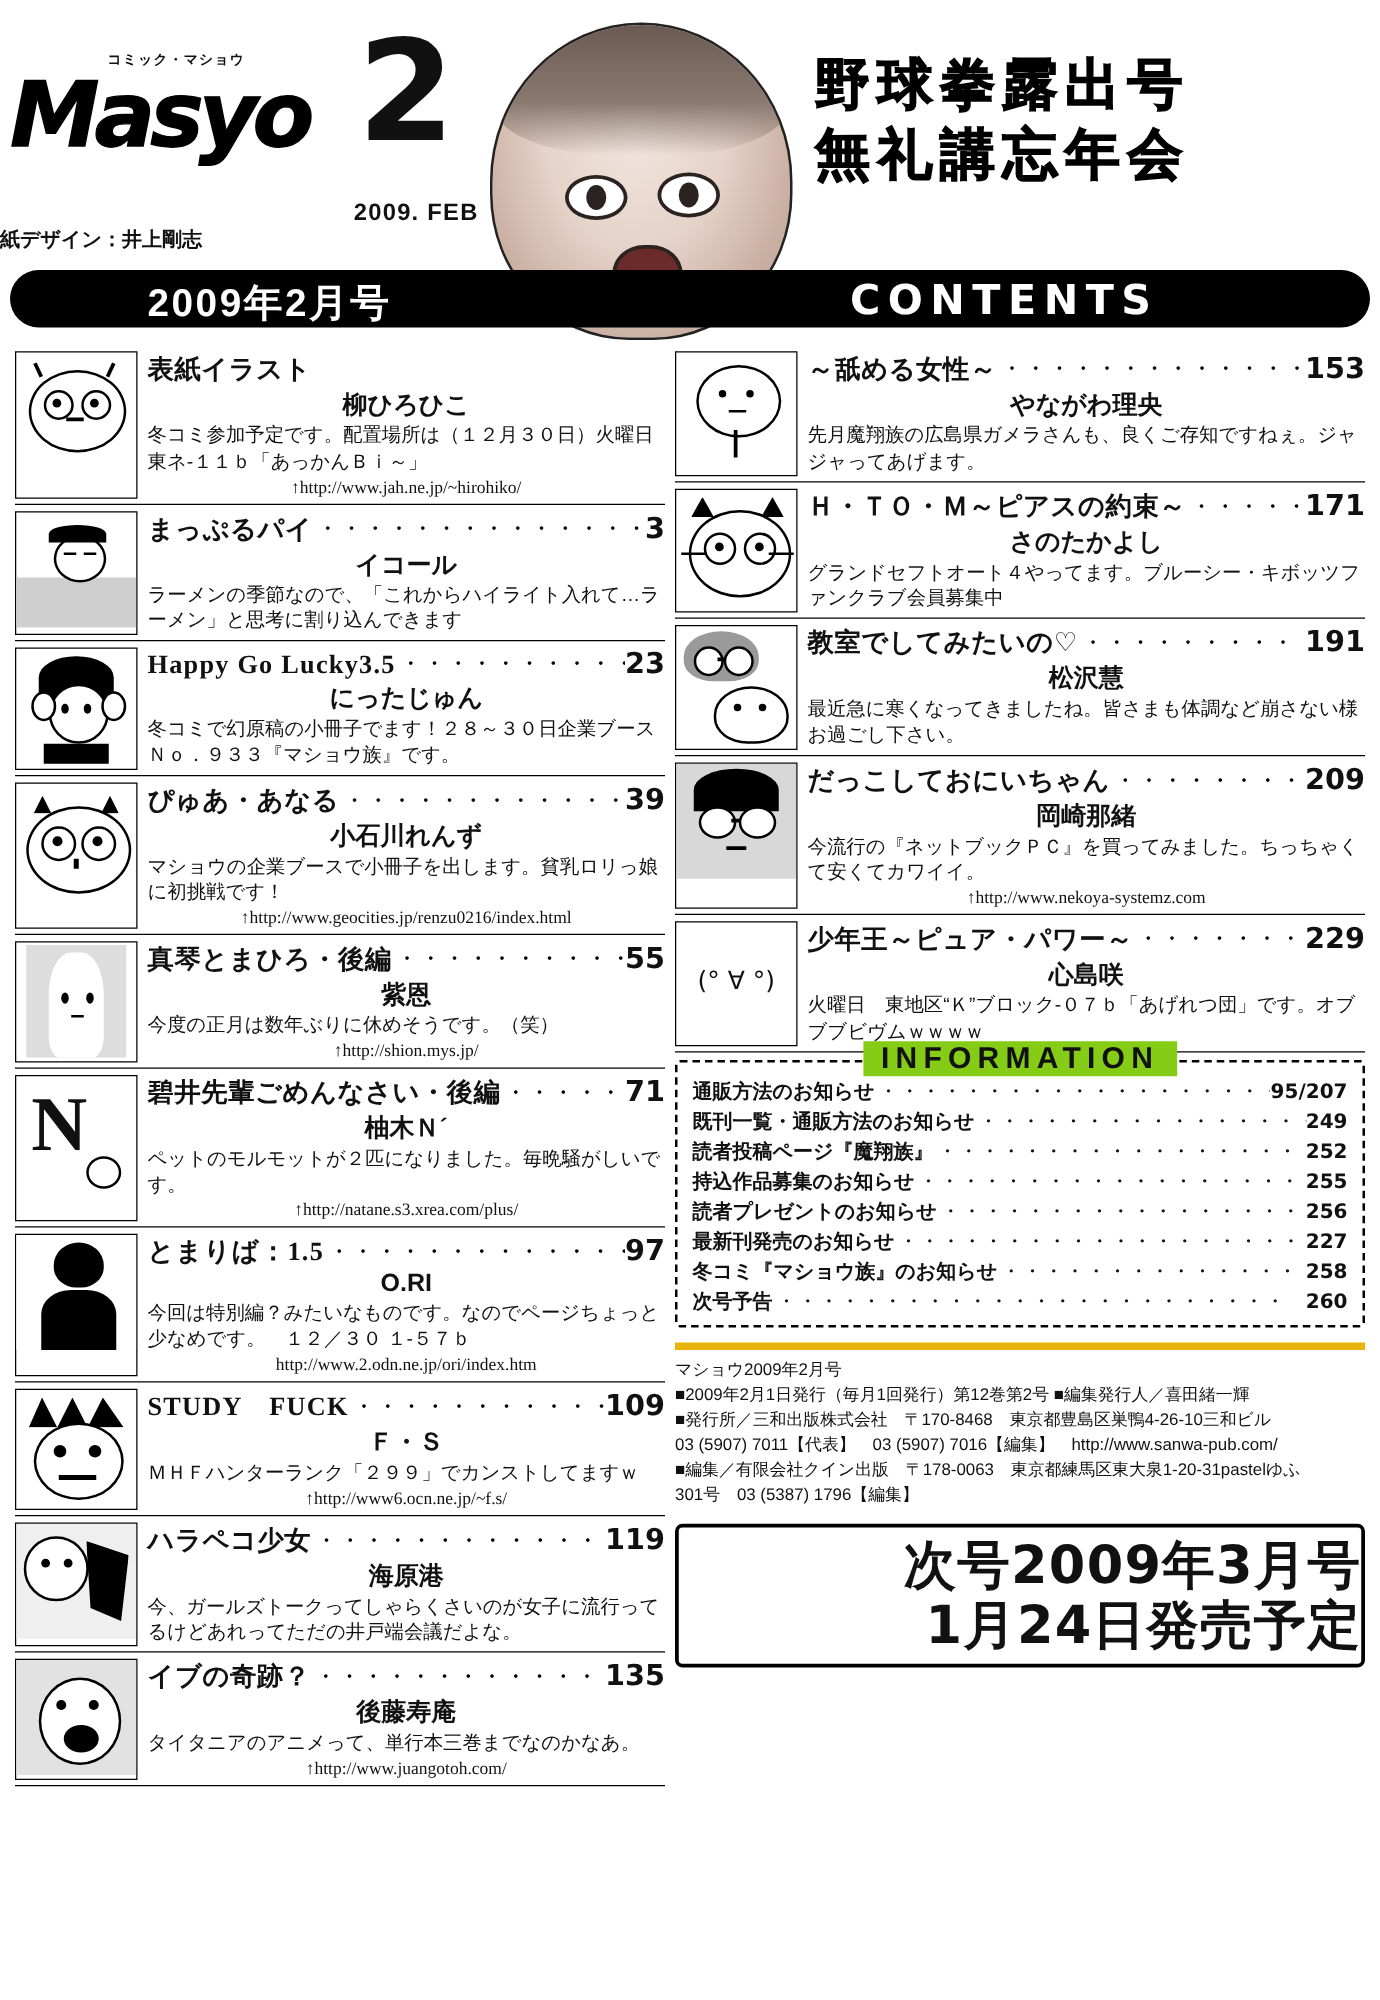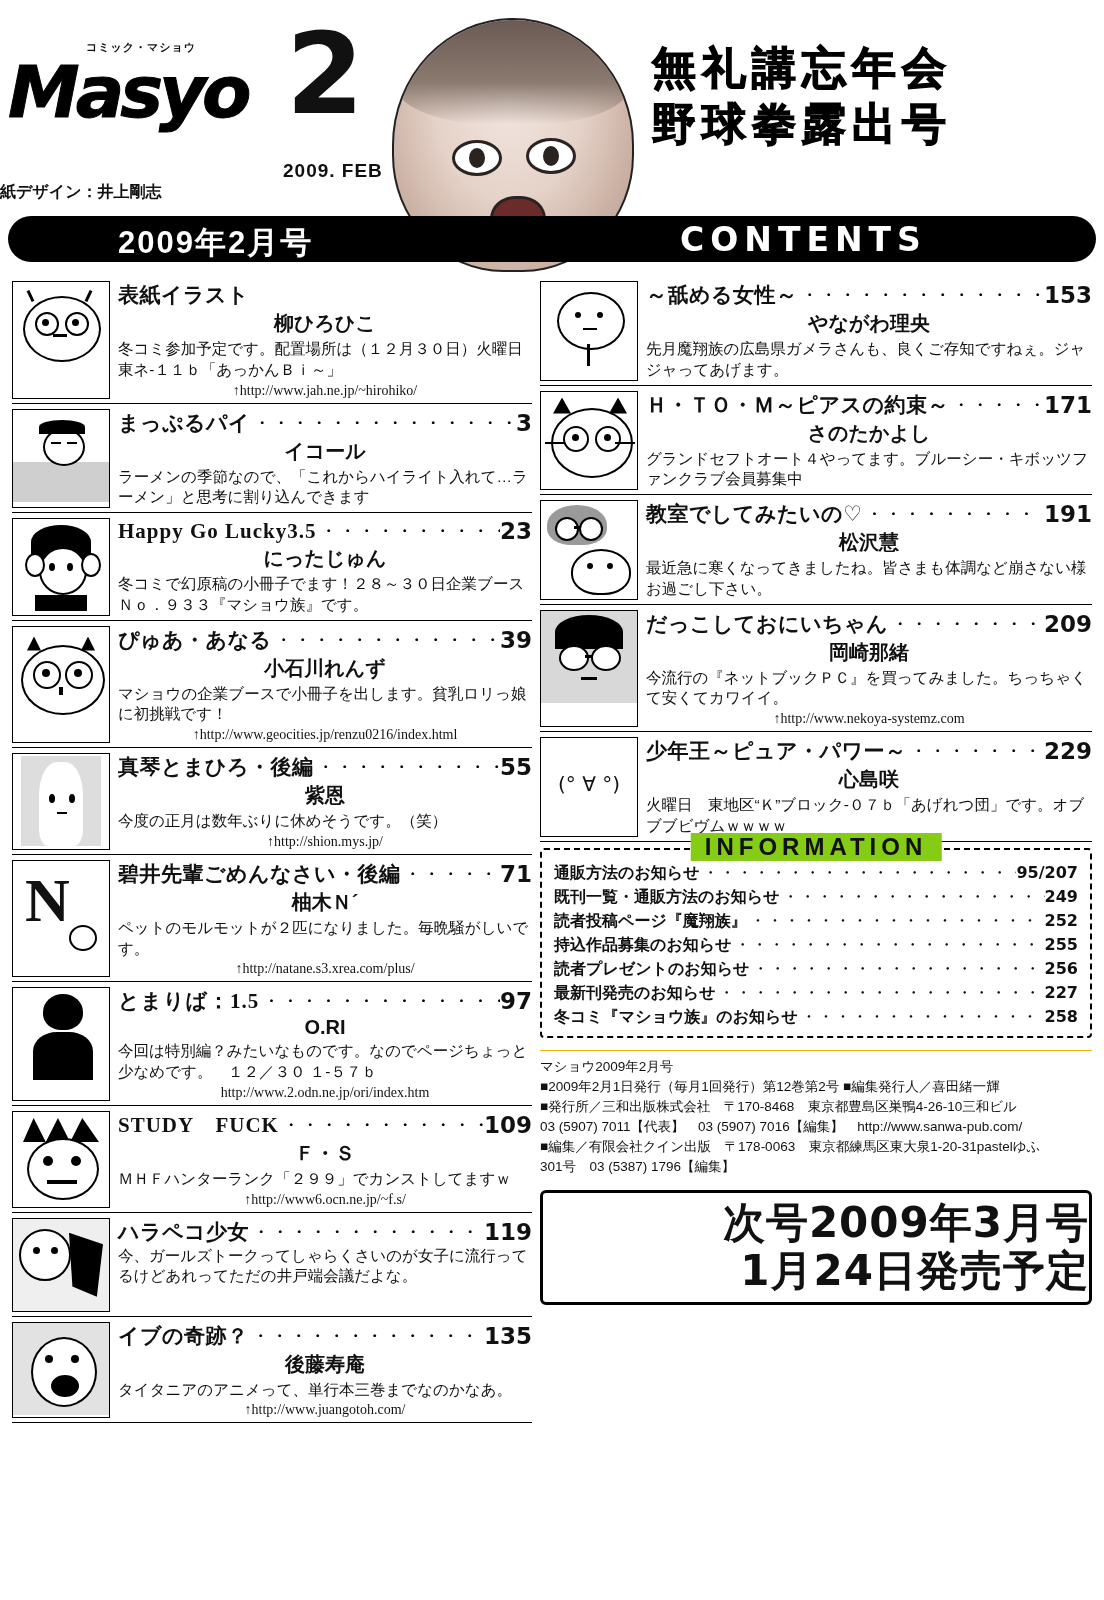--- a/index.html
+++ b/index.html
@@ -109,21 +109,21 @@
   .infobox{margin-top:6px;border:2px dashed #000;border-radius:4px;padding:10px 12px 8px 12px;position:relative;}
   .info-title{
     position:absolute;left:50%;top:-17px;transform:translateX(-50%);
     background:#84cc16;padding:0 14px;font-size:24px;font-weight:bold;letter-spacing:5px;
   }
   .info-row{display:flex;align-items:baseline;font-size:16px;margin-top:3px;}
   .info-row .lbl{white-space:nowrap;font-weight:bold;}
   .info-row .d{flex:1;overflow:hidden;white-space:nowrap;letter-spacing:1px;padding:0 3px;}
   .info-row .p{font-weight:bold;font-family:"DejaVu Sans",sans-serif;}
 
-  .colophon{margin-top:12px;border-top:1px solid #eab308;padding-top:6px;font-size:13.5px;line-height:1.48;}
+  .colophon{margin-top:12px;border-top:6px solid #eab308;padding-top:6px;font-size:13.5px;line-height:1.48;}
   .colophon .hd{font-size:13.5px;}
 
   .nextbox{
     margin-top:14px;border:3px solid #000;border-radius:6px;
     text-align:center;padding:6px 0 8px 0;
   }
   .nextbox .l1,.nextbox .l2{
     font-size:42px;font-weight:bold;letter-spacing:1px;line-height:1.12;
     font-family:"DejaVu Sans",sans-serif;
     text-align:right;
@@ -158,22 +158,22 @@
       </div>
     <div class="cp-eye r">
         <div class="cp-pupil"></div>
       </div>
     <div class="cp-mouth">
         <div class="cp-tongue"></div>
       </div>
   </div>
 
   <div class="headline-jp">
+    <div>野球拳露出号</div>
     <div>無礼講忘年会</div>
-    <div>野球拳露出号</div>
   </div>
 
   <div class="titlebar">
     <span class="left">2009年2月号</span>
     <span class="right">CONTENTS</span>
   </div>
 </div>
 
 <div class="cols">
   <div class="col left" id="left-col">
@@ -353,20 +353,21 @@
             <div class="f-dot" style="left: 38px; top: 28px; width: 7px; height: 7px;"></div>
             <div class="f-blob" style="left: 56px; top: 14px; width: 34px; height: 64px; background: rgb(0, 0, 0); clip-path: polygon(0px 0px, 100% 18%, 82% 100%, 10% 84%);"></div>
           </div>
         </div>
         <div class="etext">
           <div class="t-row">
             <div class="t-name">ハラペコ少女</div>
             <div class="dots">・・・・・・・・・・・・・・・・・・・・</div>
             <div class="pg">119</div>
           </div>
+          <div class="author">海原港</div>
           <div class="desc">今、ガールズトークってしゃらくさいのが女子に流行ってるけどあれってただの井戸端会議だよな。</div>
         </div>
       </div>
       <div class="entry">
         <div class="thumb">
           <div class="art">
             <div class="f-blob" style="left: 0px; top: 0px; width: 96px; height: 92px; background: rgb(226, 226, 226);"></div>
             <div class="f-circle" style="left: 18px; top: 14px; width: 62px; height: 66px; background: rgb(255, 255, 255);"></div>
             <div class="f-dot" style="left: 32px; top: 32px; width: 8px; height: 8px;"></div>
             <div class="f-dot" style="left: 58px; top: 32px; width: 8px; height: 8px;"></div>
@@ -520,20 +521,25 @@
         <div class="info-row">
           <span class="lbl">最新刊発売のお知らせ</span>
           <span class="d">・・・・・・・・・・・・・・・・・・・・・・・・</span>
           <span class="p">227</span>
         </div>
         <div class="info-row">
           <span class="lbl">冬コミ『マショウ族』のお知らせ</span>
           <span class="d">・・・・・・・・・・・・・・・・・・・・・・・・</span>
           <span class="p">258</span>
         </div>
+        <div class="info-row">
+          <span class="lbl">次号予告</span>
+          <span class="d">・・・・・・・・・・・・・・・・・・・・・・・・</span>
+          <span class="p">260</span>
+        </div>
       </div>
       <div class="colophon">
         <div class="hd">マショウ2009年2月号</div>
         <div class="hd">■2009年2月1日発行（毎月1回発行）第12巻第2号 ■編集発行人／喜田緒一輝</div>
         <div class="hd">■発行所／三和出版株式会社　〒170-8468　東京都豊島区巣鴨4-26-10三和ビル</div>
         <div class="hd">03 (5907) 7011【代表】　03 (5907) 7016【編集】　http://www.sanwa-pub.com/</div>
         <div class="hd">■編集／有限会社クイン出版　〒178-0063　東京都練馬区東大泉1-20-31pastelゆふ</div>
         <div class="hd">301号　03 (5387) 1796【編集】</div>
       </div>
       <div class="nextbox">

